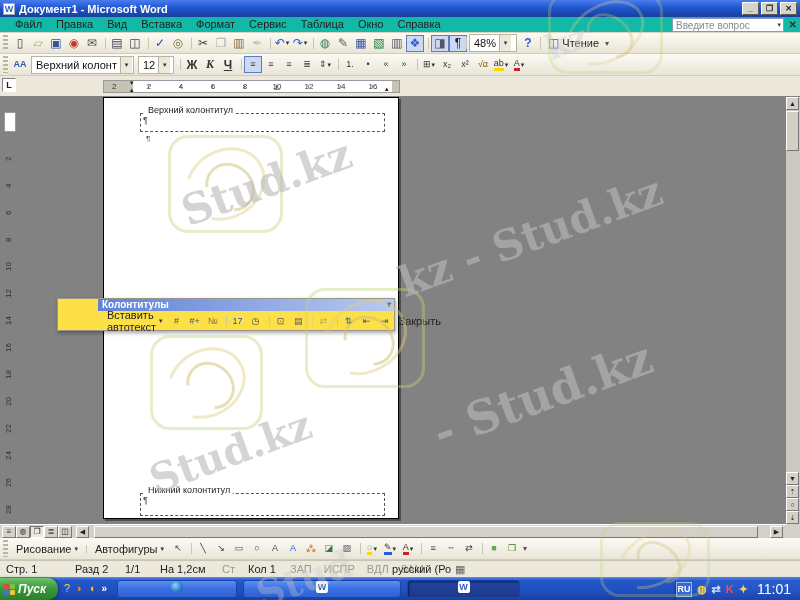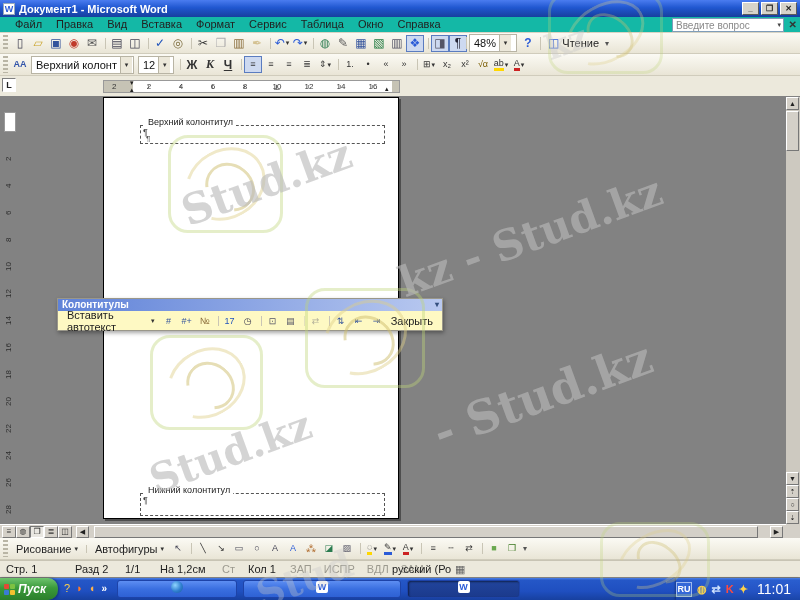--- a/index.html
+++ b/index.html
@@ -84,30 +84,30 @@
   .v-ruler { position:absolute; left:4px; top:99px; width:13px; height:420px; }
   .v-active { position:absolute; left:0; top:13px; width:12px; height:20px; background:#fff; border:1px solid #999; }
   .v-nums { position:absolute; left:0; top:46px; display:flex; flex-direction:column; }
   .v-nums span { height:27px; width:12px; font-size:8px; color:#2e2e2e; text-align:center;
     writing-mode:vertical-rl; transform:rotate(180deg); }
 
   
   .page { position:absolute; left:103px; top:97px; width:296px; height:422px; background:#fff;
     border:1px solid #000; box-shadow:2px 2px 0 rgba(0,0,0,.4); }
   .hf-box { position:absolute; left:36px; width:245px; border:1px dashed #555; }
-  .hdr { top:15px; height:19px;margin-top:12px; }
+  .hdr { top:15px; height:19px; }
   .ftr { top:395px; height:23px; }
   .hf-label { position:absolute; left:4px; top:-9px; background:#fff; padding:0 3px; font-size:9px; color:#222; white-space:nowrap; }
   .pil { font-size:9px; color:#444; position:absolute; }
   .pil.in { left:2px; top:1px; }
   .pil.below { left:42px; top:36px; font-size:8px; color:#555; }
 
   
-  .hf-toolbar { position:absolute; left:57px; top:298px; width:386px; height:33px; background:#fef9c3;
-    border:1px solid #9a978a; box-shadow:1px 2px 4px rgba(0,0,0,.35); z-index:20; }
+  .hf-toolbar { position:absolute; left:57px; top:298px; width:338px; height:33px; background:#fde047;
+    border:1px solid #9a978a; box-shadow:1px 2px 4px rgba(0,0,0,.35); z-index:20;padding-left:40px; }
   .hf-title { height:12px; background:linear-gradient(90deg,#5f82d8,#b9c9f0); color:#fff; font-weight:bold;
     font-size:10px; line-height:12px; padding-left:4px; display:flex; }
   .hf-title .car { margin-left:auto; color:#35507f; font-size:8px; padding-right:3px; }
   .hf-body { height:20px; display:flex; align-items:center; padding:0 4px; }
   .hf-body .tbtn { height:16px; }
   .autotext { display:inline-flex; align-items:center; gap:3px; padding:0 5px; color:#222; height:16px;justify-content:center; }
   .autotext .car { font-size:7px; color:#333; }
   .closebtn { margin-left:auto; padding:0 5px; color:#222; height:16px; display:inline-flex; align-items:center; }
 
   

